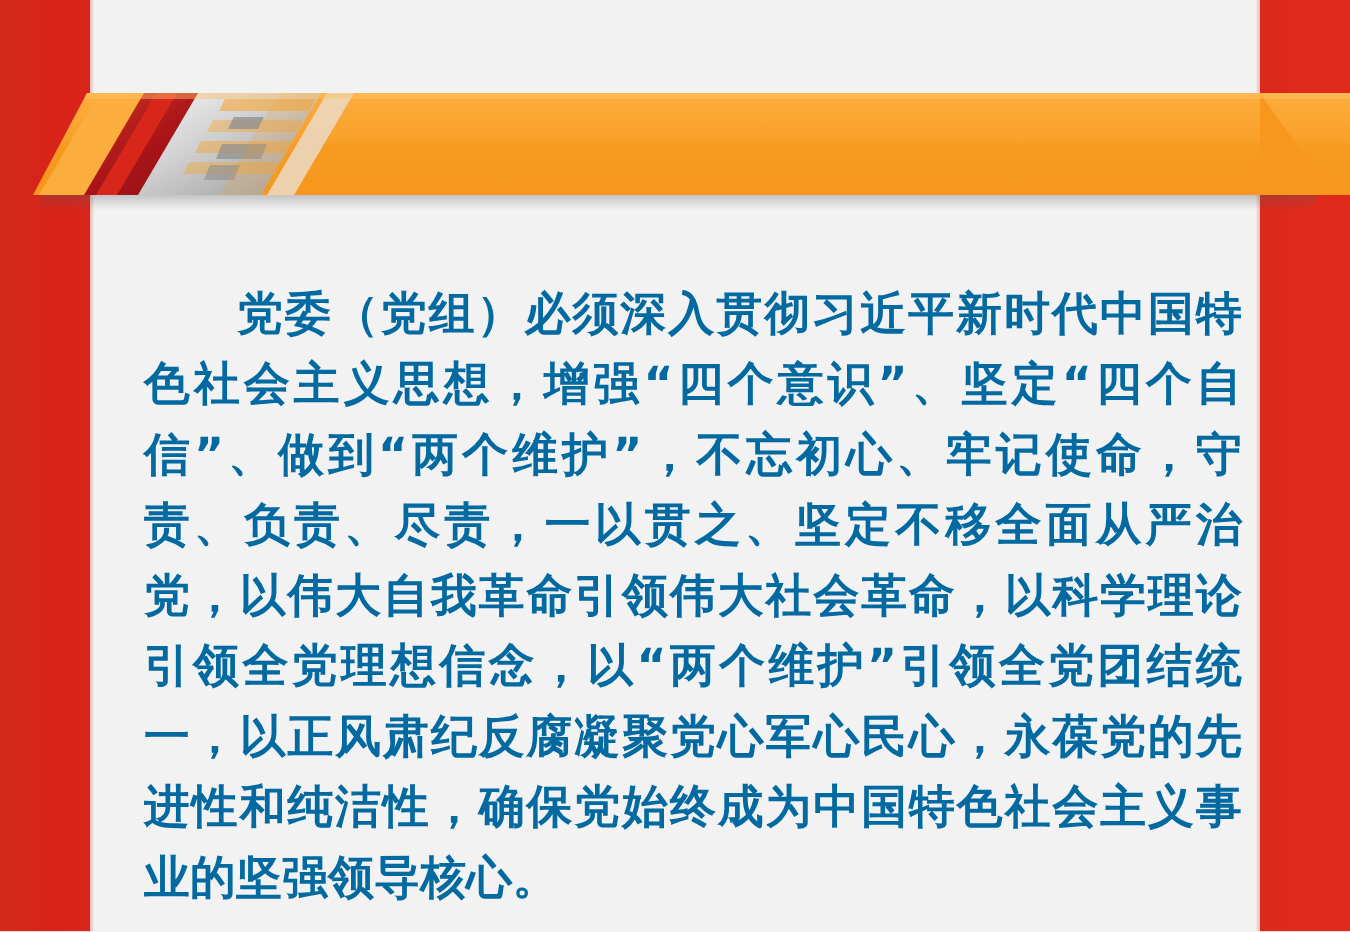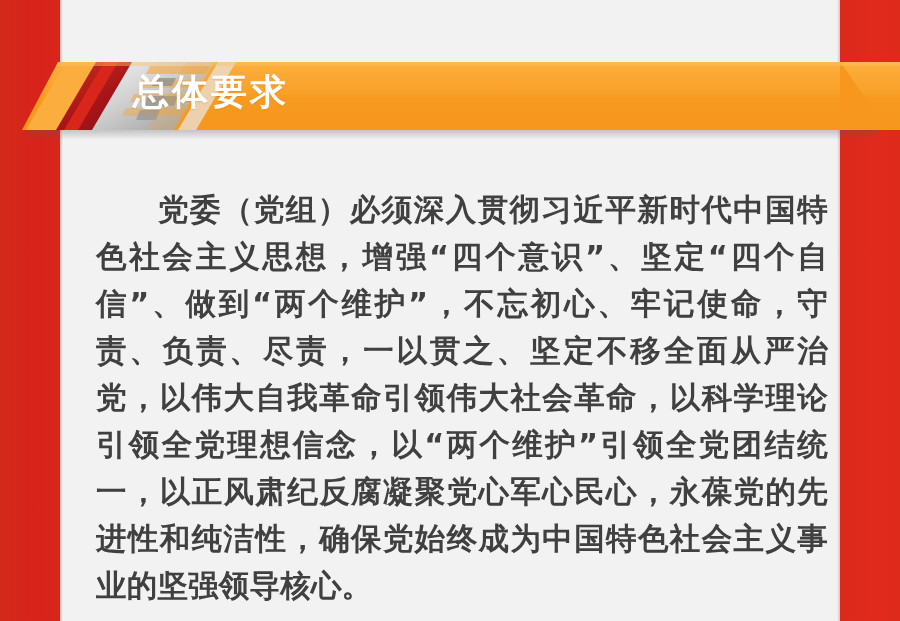--- a/index.html
+++ b/index.html
@@ -81,21 +81,21 @@
     text-shadow: 0 1px 1px rgba(150,70,0,0.18);
   }
 
   
   .body-copy {
     position: absolute;
     left: 96px;
     top: 186px;
     width: 732px;
     z-index: 4;
-    color: #404040;
+    color: #0369a1;
     font-size: 30.5px;
     font-weight: bold;
     line-height: 47px;
     letter-spacing: 0.2px;
     text-align: justify;
     text-justify: inter-character;
     text-indent: 62px;
     font-family: "DejaVu Sans", "Liberation Sans", sans-serif;
   }
 </style>
@@ -164,17 +164,16 @@
         <polygon points="148,40 178,40 174,50 144,50" fill="#8e8e8e" opacity="0.70"></polygon>
         <polygon points="140,54 160,54 156,64 136,64" fill="#8e8e8e" opacity="0.60"></polygon>
 
         <polygon points="186,6 236,6 196,74 146,74" fill="#f7a22a" opacity="0.18"></polygon>
       </g>
 
       <polygon points="58,6 900,6 900,10 56,10" fill="#ffc469" opacity="0.45"></polygon>
     </svg>
   </div>
 
-  <div class="banner-title">总体要求</div>
 
   <div class="body-copy">党委（党组）必须深入贯彻习近平新时代中国特色社会主义思想，增强“四个意识”、坚定“四个自信”、做到“两个维护”，不忘初心、牢记使命，守责、负责、尽责，一以贯之、坚定不移全面从严治党，以伟大自我革命引领伟大社会革命，以科学理论引领全党理想信念，以“两个维护”引领全党团结统一，以正风肃纪反腐凝聚党心军心民心，永葆党的先进性和纯洁性，确保党始终成为中国特色社会主义事业的坚强领导核心。</div>
 
 </div>
 
 </body></html>

